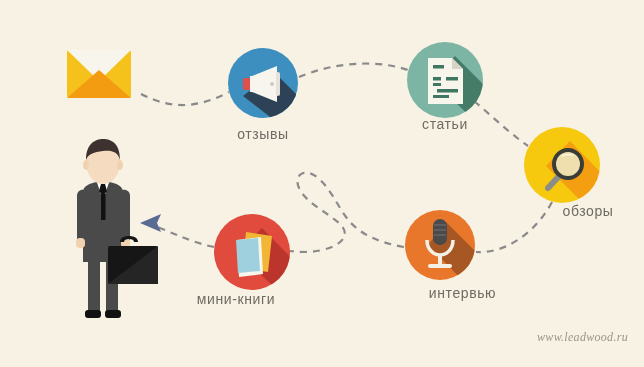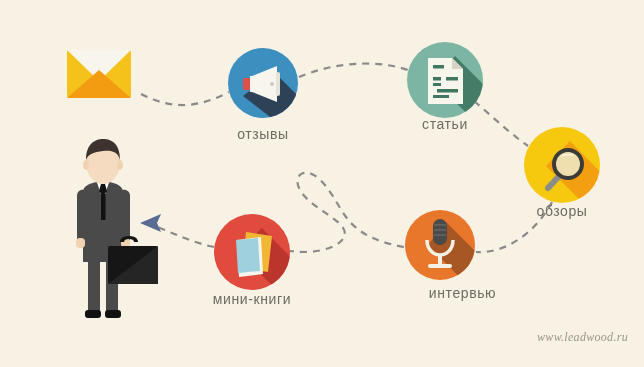--- a/index.html
+++ b/index.html
@@ -205,19 +205,19 @@
       <g>
         <path d="M 246 232 L 272 236 L 268 272 L 242 268 Z" fill="#f2b635"></path>
         <path d="M 237 240 L 261 237 L 263 274 L 239 277 Z" fill="#f8f5ec"></path>
         <path d="M 236 240 L 258 238 L 260 271 L 238 273 Z" fill="#9fd0de"></path>
       </g>
     </g>
   </svg>
 
   <div class="node-label" style="left:263px; top:126px;">отзывы</div>
   <div class="node-label" style="left:445px; top:116px;">статьи</div>
-  <div class="node-label" style="left:562px; top:203px;">обзоры</div>
+  <div class="node-label" style="left:588px; top:203px;">обзоры</div>
   <div class="node-label" style="left:440px; top:285px;padding-left:45px;">интервью</div>
-  <div class="node-label" style="left:252px; top:291px;text-align:right;">мини-книги</div>
+  <div class="node-label" style="left:236px; top:291px;text-align:right;">мини-книги</div>
 
   <div class="watermark">www.leadwood.ru</div>
 
 </div>
 
 </body></html>

